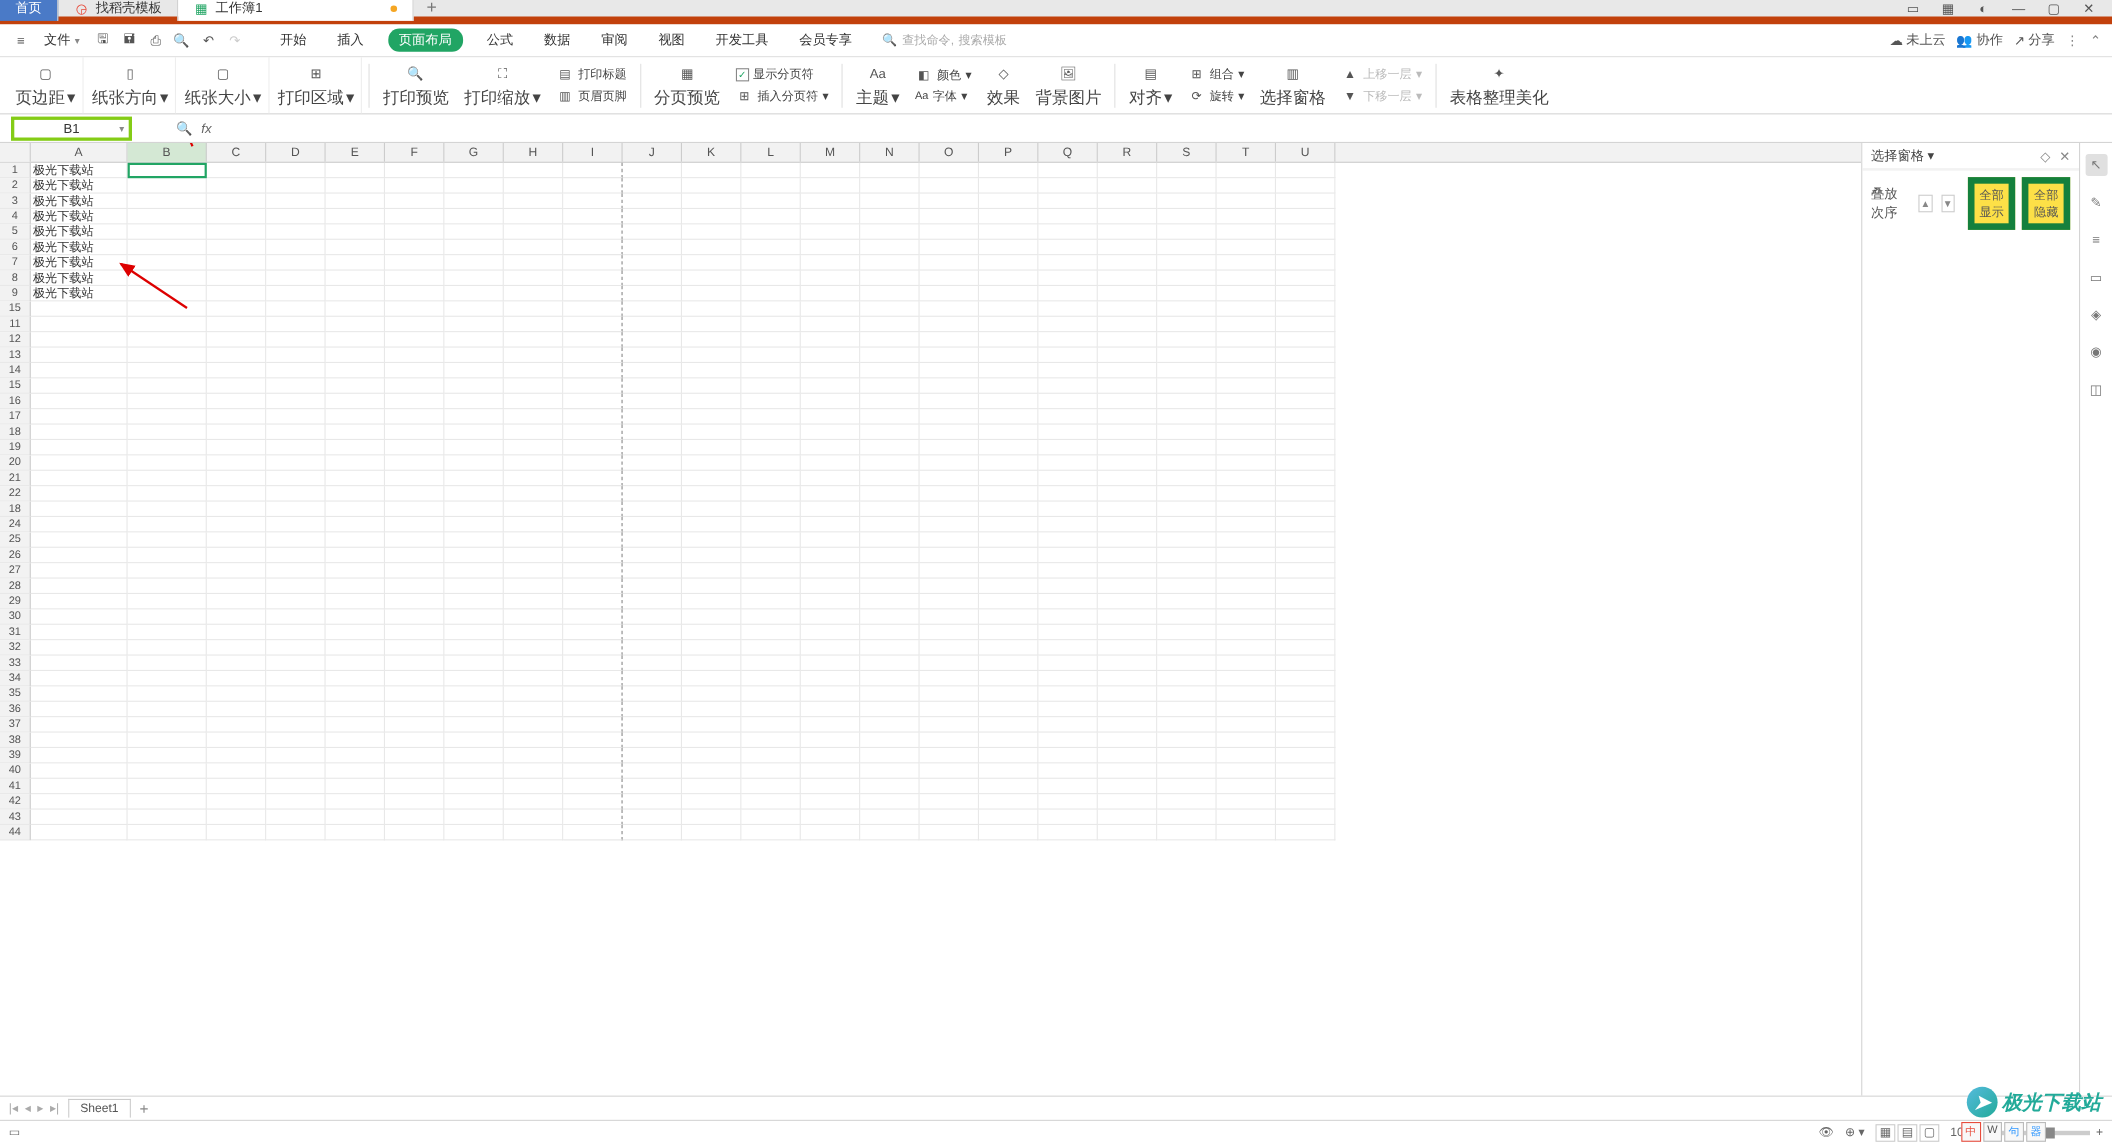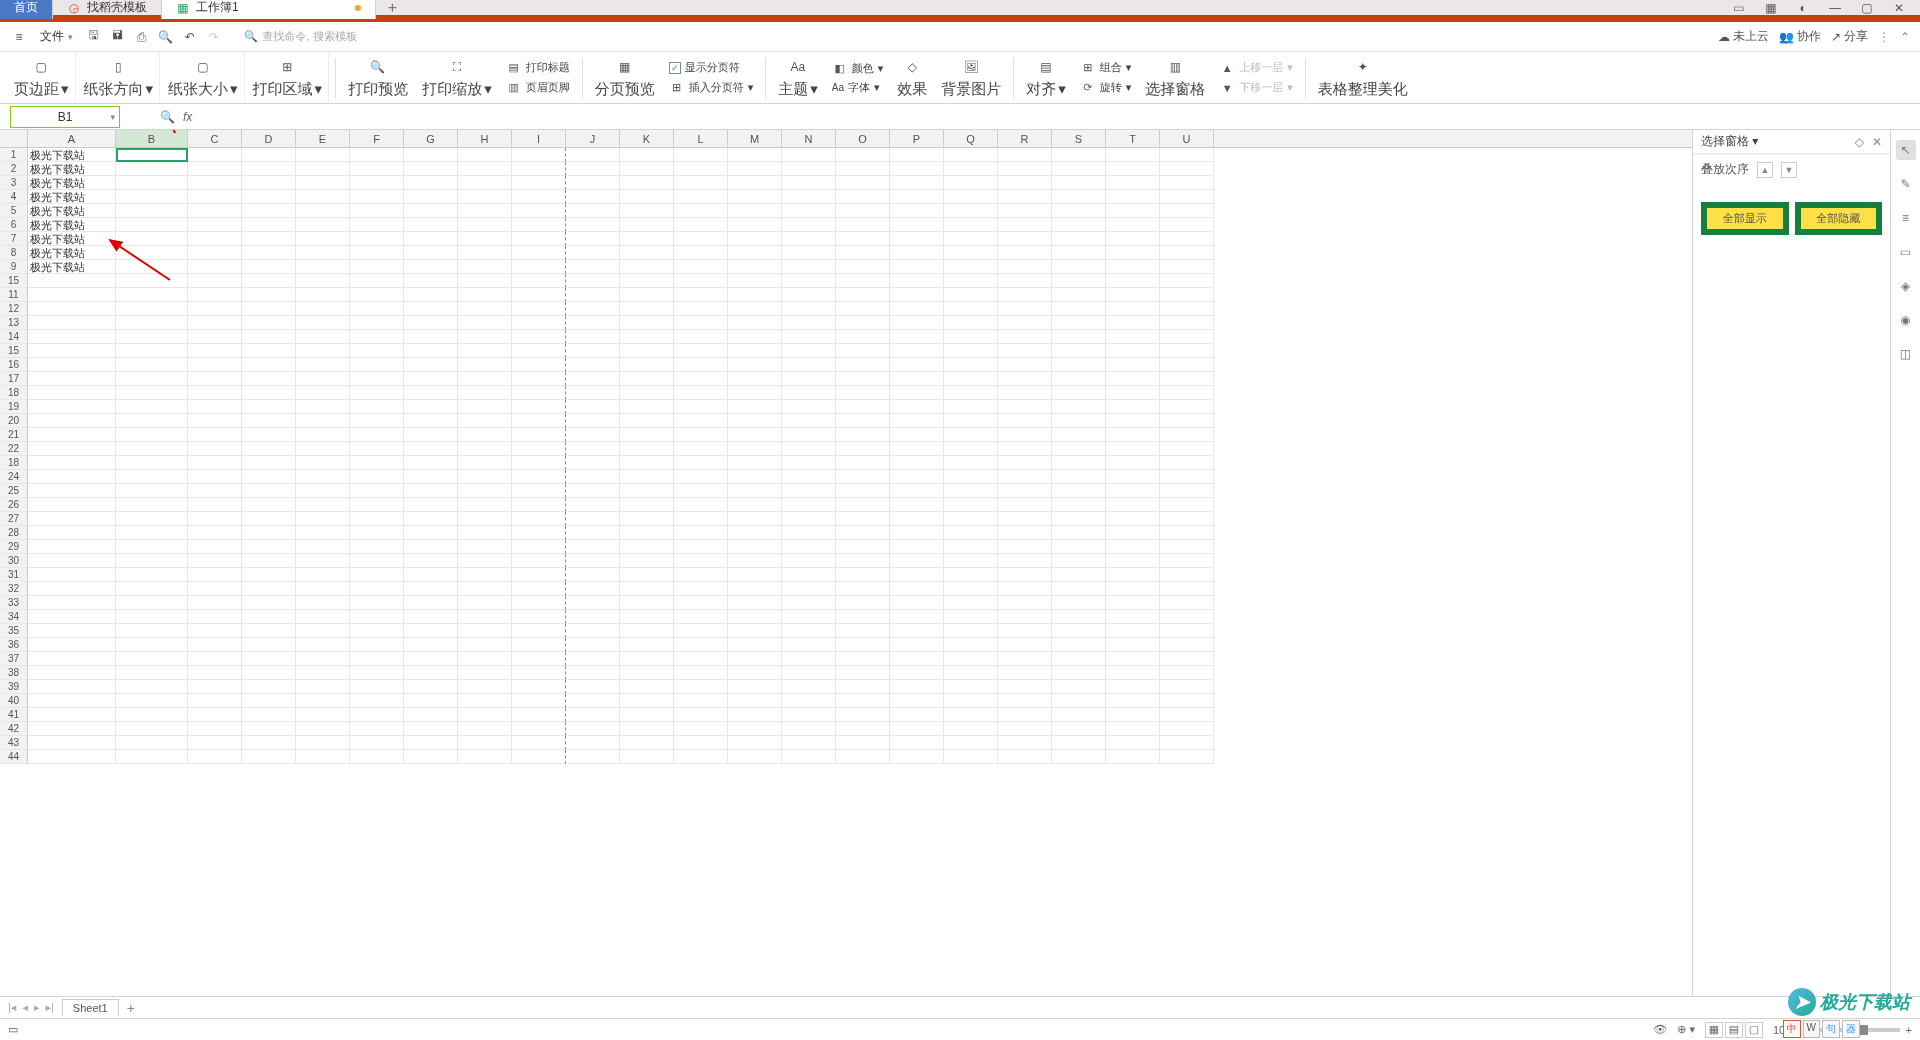--- a/index.html
+++ b/index.html
@@ -34,36 +34,36 @@
   .rg-icon { width: 26px; height: 22px; color: #555; display: flex; align-items: center; justify-content: center; }
   .rg-label { font-size: 15px; color: #444; white-space: nowrap; display: flex; align-items: flex-start; gap: 2px; }
   .ribbon-stack { display: flex; flex-direction: column; gap: 4px; padding: 0 6px; height: 100%; justify-content: center; }
   .ribbon-stack-row { display: flex; align-items: center; gap: 4px; font-size: 11px; color: #444; cursor: pointer; white-space: nowrap; }
   .ribbon-stack-row .sicon { width: 16px; height: 16px; color: #555; display: flex; align-items: center; justify-content: center; }
   .chk { width: 12px; height: 12px; border: 1px solid #888; display: inline-flex; align-items: center; justify-content: center; font-size: 9px; color: #21a564; }
   .sep { width: 1px; height: 40px; background: #e0e0e0; margin: 0 4px; }
   
   
   .cellref-row { height: 26px; display: flex; align-items: center; border-bottom: 1px solid #d4d4d4; }
-  .namebox { width: 110px; height: 22px; border: 1px solid #84cc16; margin-left: 10px; display: flex; align-items: center; justify-content: center; font-size: 12px; position: relative; }
+  .namebox { width: 110px; height: 22px; border: 3px solid #84cc16; margin-left: 10px; display: flex; align-items: center; justify-content: center; font-size: 12px; position: relative; }
   .namebox .dd { position: absolute; right: 4px; color: #888; font-size: 9px; }
   .fx-icons { display: flex; gap: 8px; margin-left: 40px; color: #666; align-items: center; }
   
   
   .main { display: flex; height: calc(1040px - 22px - 30px - 52px - 26px - 22px - 22px); }
   .grid-wrap { flex: 1; position: relative; overflow: hidden; }
   .right-panel { width: 198px; border-left: 1px solid #d4d4d4; display: flex; flex-direction: column; }
   .side-icons { width: 30px; border-left: 1px solid #d4d4d4; display: flex; flex-direction: column; align-items: center; gap: 14px; padding-top: 10px; }
   .side-icons .sbtn { width: 20px; height: 20px; color: #777; cursor: pointer; display: flex; align-items: center; justify-content: center; }
   .side-icons .sbtn.active { background: #e0e0e0; border-radius: 3px; }
   
   .rp-header { height: 24px; display: flex; align-items: center; padding: 0 8px; font-size: 12px; color: #444; justify-content: space-between; border-bottom: 1px solid #eee; }
   .rp-header .ctrls { display: flex; gap: 8px; color: #888; }
   .rp-body { flex: 1; padding: 8px; font-size: 12px; color: #555; }
-  .rp-footer { border-top: 1px solid #eee; padding: 6px 8px; display: flex; flex-direction: column; gap: 24px; }
+  .rp-footer { border-top: 1px solid #eee; padding: 6px 8px; display: flex; flex-direction: row; gap: 12px; }
   .rp-foot-row1 { display: flex; align-items: center; gap: 8px; font-size: 12px; color: #555; }
   .rp-foot-btns { display: flex; gap: 6px; }
   .rp-foot-btns button { flex: 1; border: 6px solid #15803d; background: #fde047; font-size: 11px; padding: 3px 0; cursor: pointer; color: #555; }
   .updown { width: 16px; height: 16px; border: 1px solid #ccc; display: flex; align-items: center; justify-content: center; font-size: 9px; color: #888; cursor: pointer; }
   
   
   .colhdr-row { display: flex; height: 18px; background: #f2f2f2; border-bottom: 1px solid #ccc; }
   .corner { width: 28px; border-right: 1px solid #ccc; background: #f2f2f2; }
   .colhdr { flex: 0 0 54px; text-align: center; border-right: 1px solid #ccc; font-size: 11px; color: #555; line-height: 18px; }
   .colhdr.wA { flex: 0 0 88px; }
@@ -138,20 +138,31 @@
       <span>文件</span>
       <span style="font-size:9px;color:#888">▾</span>
     </span>
   <div class="qa-icons">
     <span class="qa-btn">🖫</span>
     <span class="qa-btn">🖬</span>
     <span class="qa-btn">⎙</span>
     <span class="qa-btn">🔍</span>
     <span class="qa-btn">↶</span>
     <span class="qa-btn" style="color:#ccc">↷</span>
+  </div>
+  <div class="ribbon-tabs">
+    <span class="ribbon-tab">开始</span>
+    <span class="ribbon-tab">插入</span>
+    <span class="ribbon-tab active">页面布局</span>
+    <span class="ribbon-tab">公式</span>
+    <span class="ribbon-tab">数据</span>
+    <span class="ribbon-tab">审阅</span>
+    <span class="ribbon-tab">视图</span>
+    <span class="ribbon-tab">开发工具</span>
+    <span class="ribbon-tab">会员专享</span>
   </div>
   <div class="search-box">
     <span>🔍</span>
     <span>查找命令,</span>
       <span>搜索模板</span>
   </div>
   <div class="right-menu">
     <span>☁ <span>未上云</span></span>
     <span>👥 <span>协作</span></span>
     <span>↗ <span>分享</span></span>

